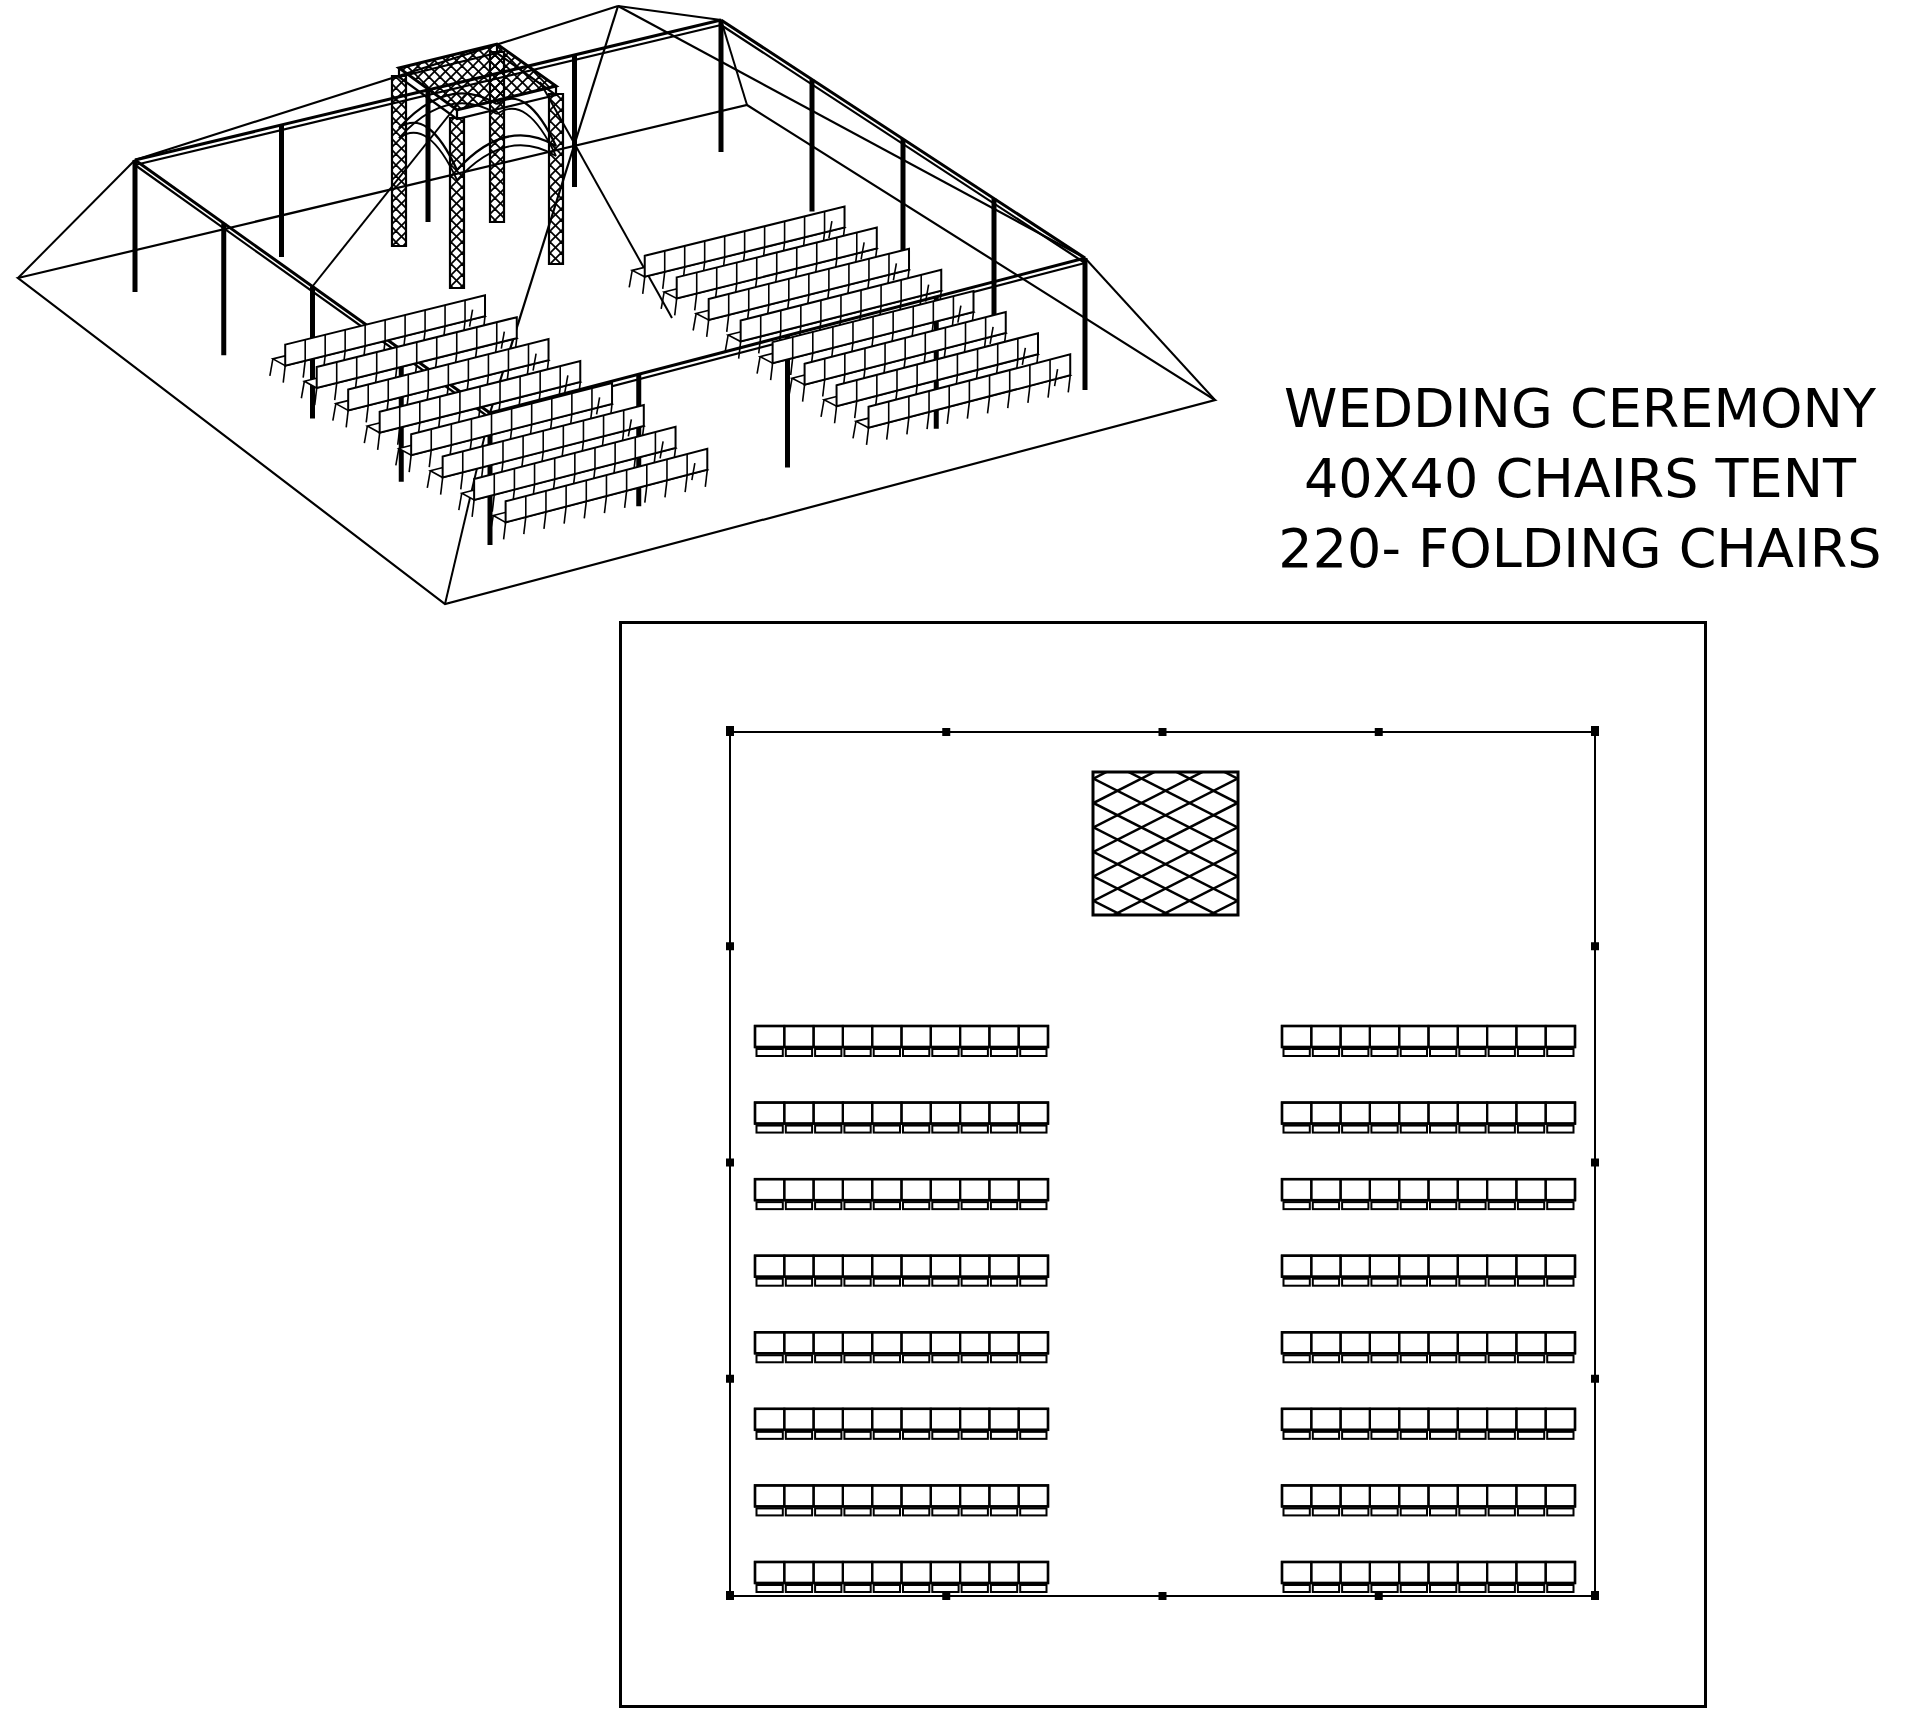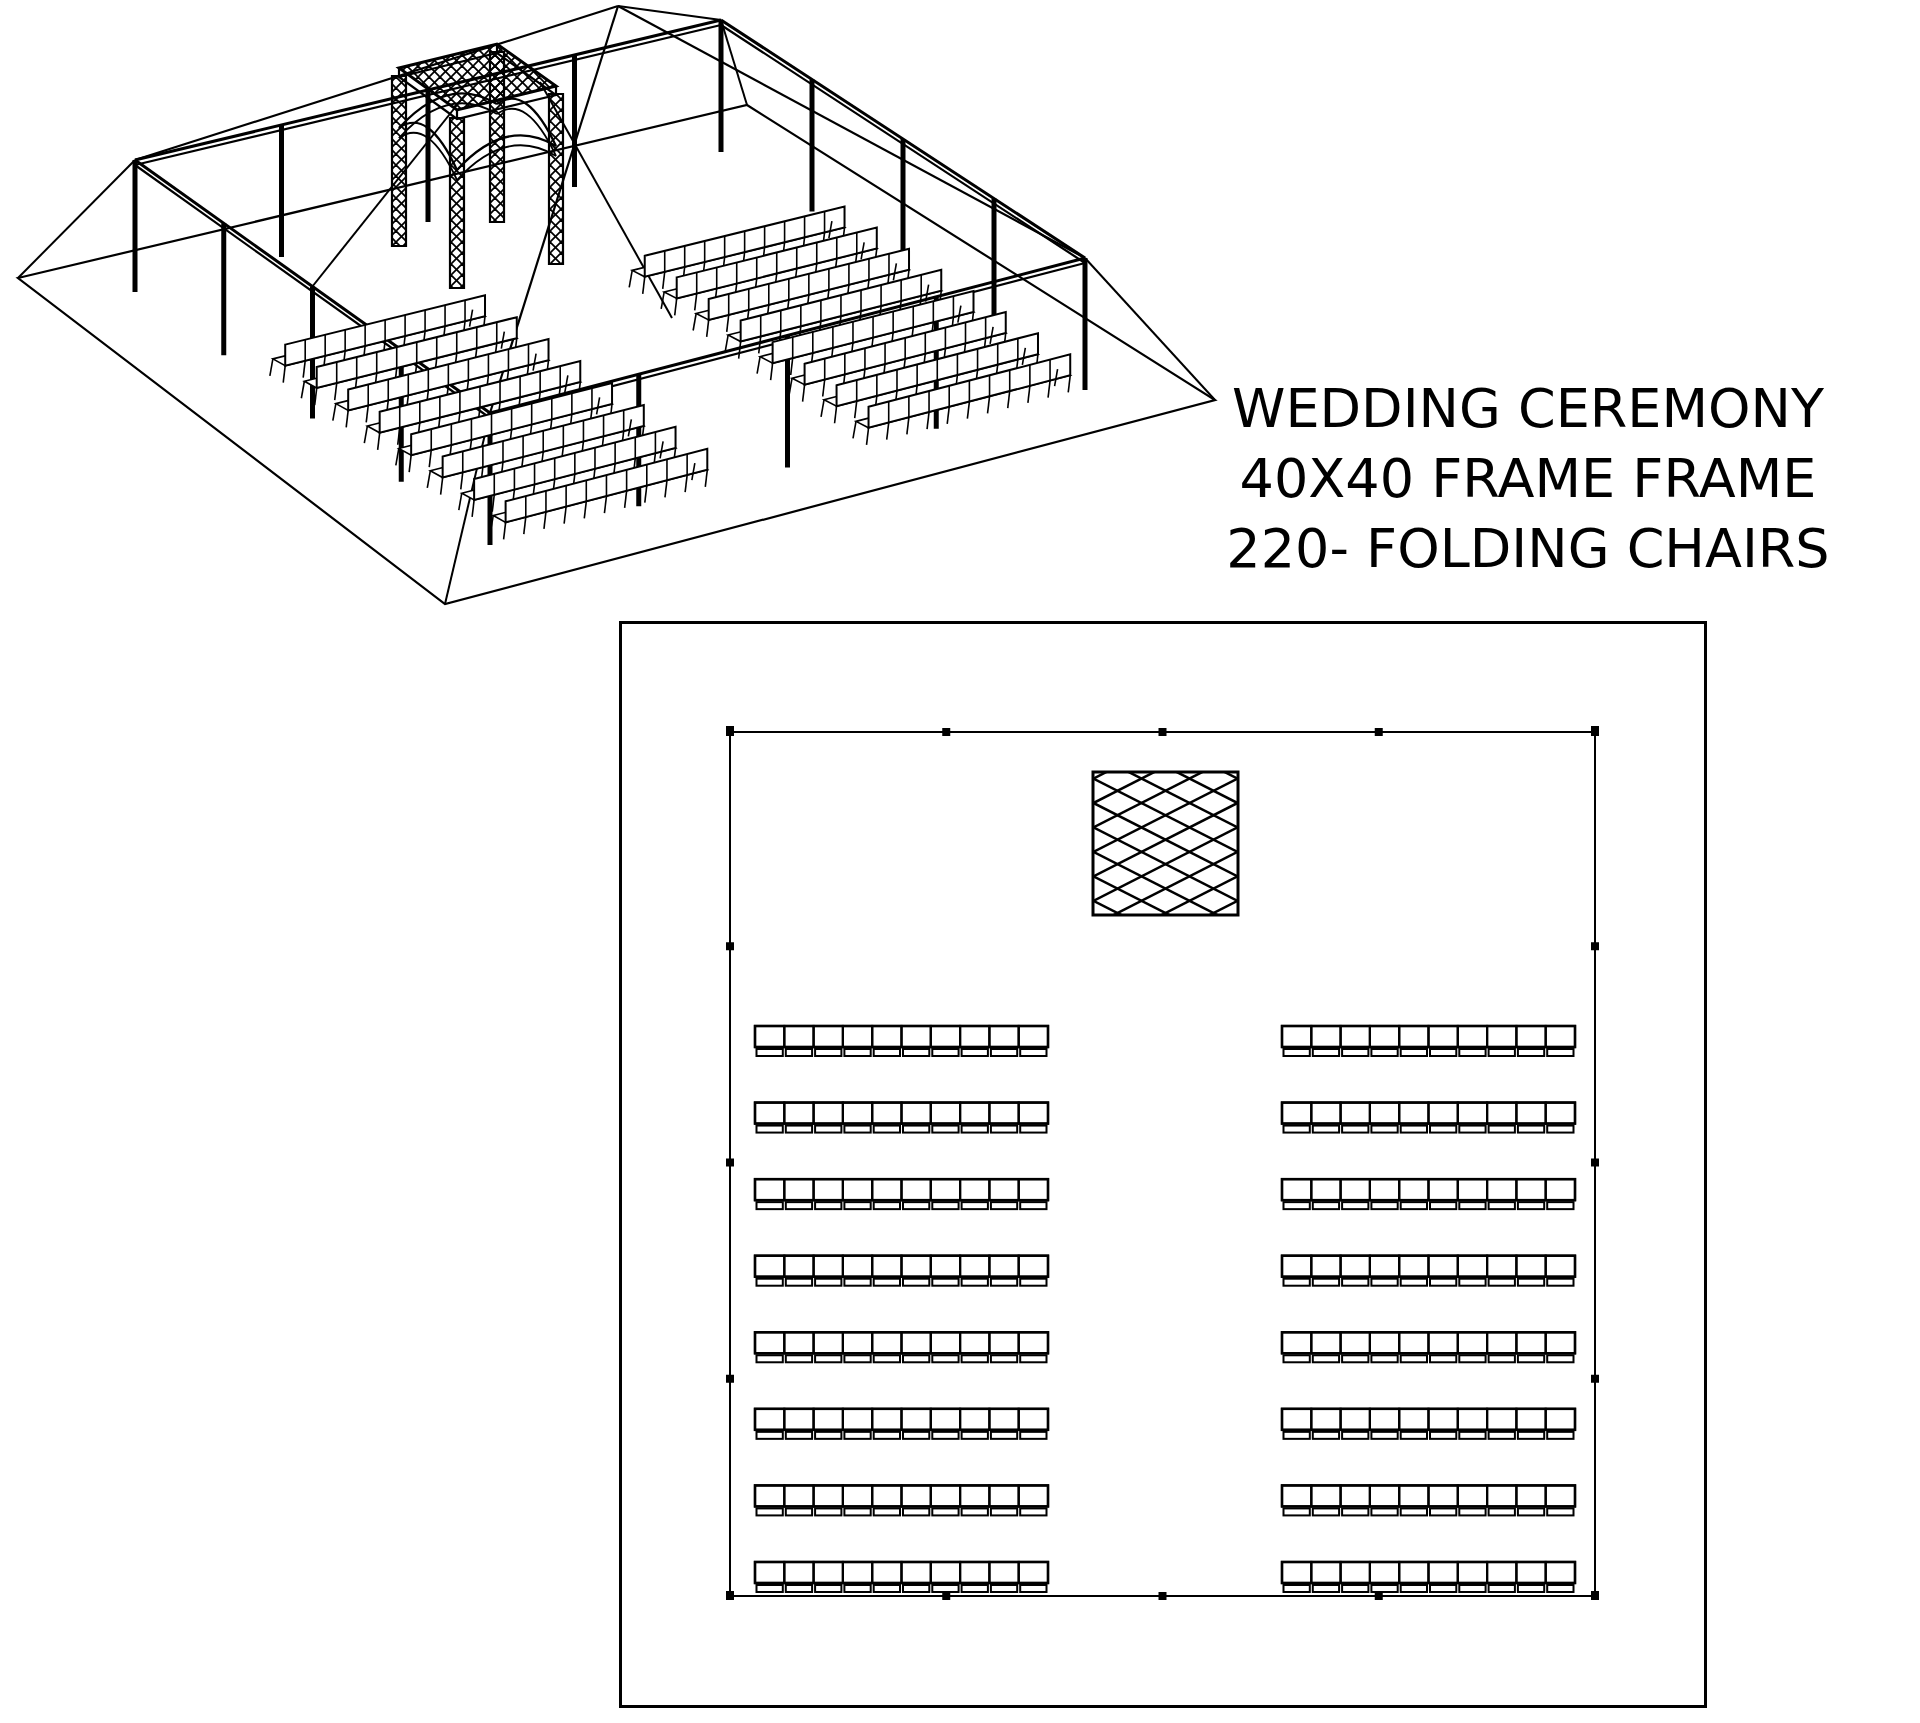--- a/index.html
+++ b/index.html
@@ -1,19 +1,19 @@
 <!DOCTYPE html>
 <html><head>
 <meta charset="utf-8">
 <style>
   html,body{margin:0;padding:0;background:#ffffff;}
   .sheet{position:relative;width:1920px;height:1723px;background:#ffffff;overflow:hidden;
          font-family:"DejaVu Sans","Liberation Sans",sans-serif;}
   .blueprint{position:absolute;left:0;top:0;width:1920px;height:1723px;}
-  .title-block{position:absolute;left:1198px;top:374px;width:660px;text-align:center;
+  .title-block{position:absolute;left:1250px;top:374px;width:660px;text-align:center;
                color:#000000;font-size:54px;line-height:70px;font-weight:400;letter-spacing:0px;white-space:nowrap;}
   .title-block div{height:70px;}
 </style>
 </head>
 <body>
 
 <div class="sheet">
 
   <svg class="blueprint" viewBox="0 0 1920 1723" xmlns="http://www.w3.org/2000/svg">
     <defs>
@@ -948,16 +948,16 @@
             <rect x="1545.7" y="1561.99" width="29.3" height="21" fill="none" stroke="#000000" stroke-width="2.2"></rect>
             <rect x="1547.2" y="1584.99" width="26.3" height="7" fill="none" stroke="#000000" stroke-width="2"></rect>
             <rect x="1282" y="1561.99" width="293" height="21" fill="none" stroke="#000000" stroke-width="2.5"></rect>
           </g>
         </g>
       </g>
   </svg>
 
   <div class="title-block">
     <div>WEDDING CEREMONY</div>
-    <div>40X40 FRAME FRAME</div>
+    <div>40X40 CHAIRS TENT</div>
     <div>220- FOLDING CHAIRS</div>
   </div>
 </div>
 
 </body></html>

